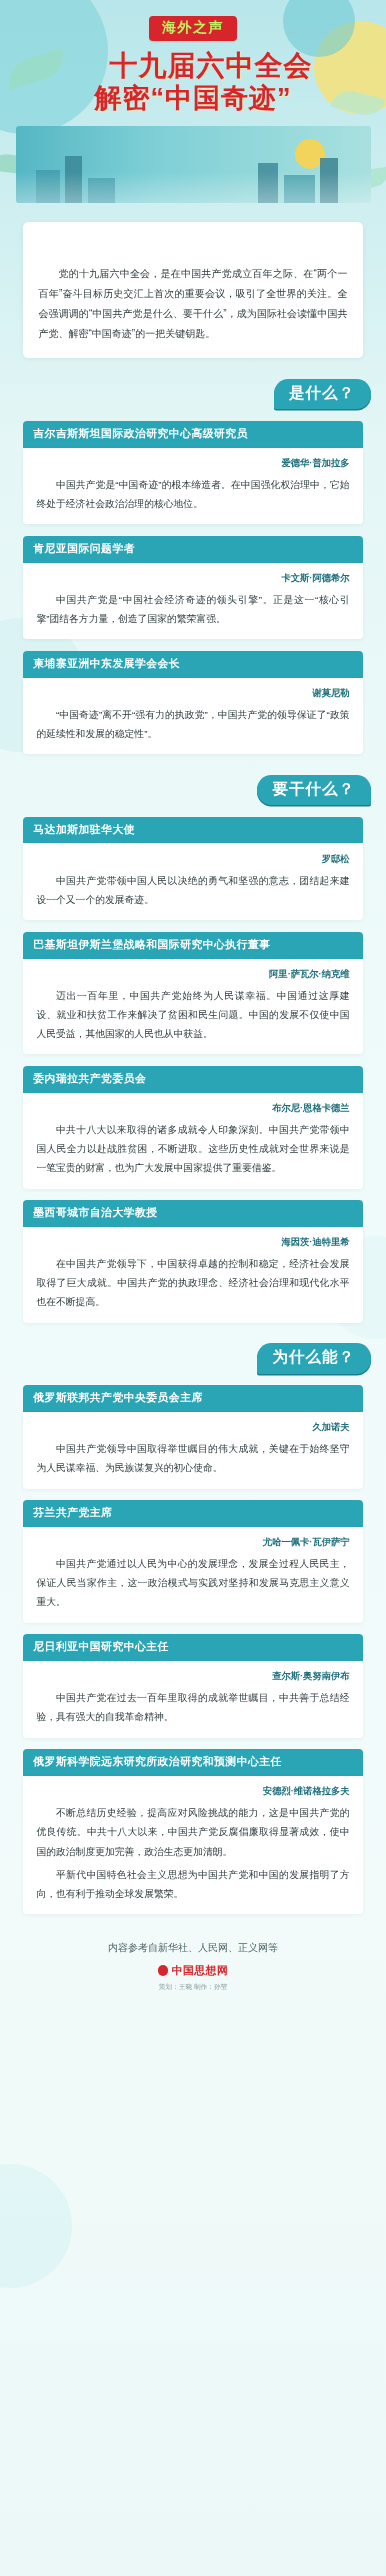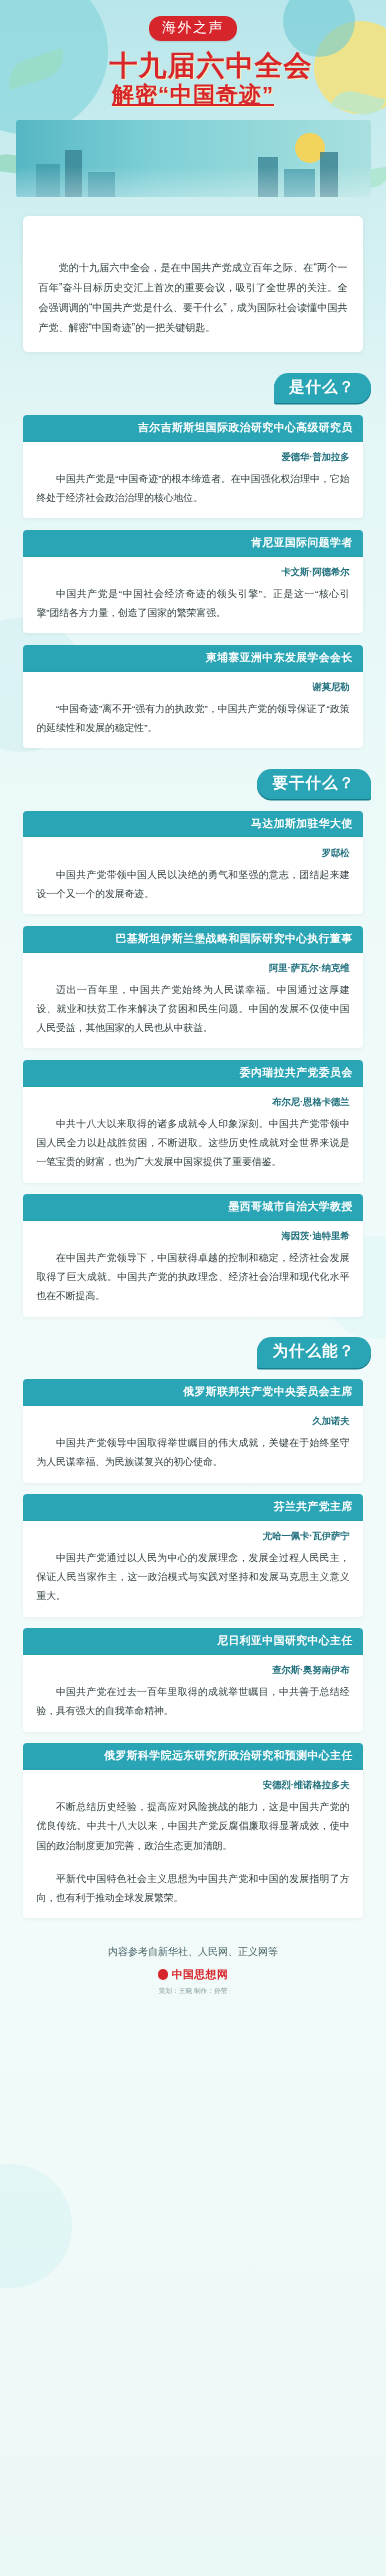--- a/index.html
+++ b/index.html
@@ -45,46 +45,45 @@
 
   
   .header {
     position: relative;
     padding: 15.5px 0 5.2px;
     text-align: center;
   }
   .kicker {
     display: inline-block;
     background: #d7262b;
-    color: #ffffff;
+    color: #bef264;
     font-size: 14px;
-    font-weight: normal;
+    font-weight: bold;
     letter-spacing: 1.5px;
     padding: 3.6px 13.4px 4.1px;
-    border-radius: 12px;
+    border-radius: 4px;
     box-shadow: 0 1.5px 0 rgba(0,0,0,.08);
   }
   .title-main {
     margin-top: 8.2px;
     color: #d7262b;
     font-size: 28px;
     font-weight: bold;
     letter-spacing: 1px;
     line-height: 1.18;
     text-shadow: 1px 1px 0 #ffe9b8;
     padding-left: 36px;
   }
   .title-sub {
     color: #d7262b;
-    font-size: 22px;
+    font-size: 27px;
     font-weight: bold;
     letter-spacing: 1px;
     line-height: 1.2;
     text-shadow: 1px 1px 0 #ffe9b8;
-    text-decoration: underline;
   }
   .hdr-strip {
     margin: 11.3px auto 0;
     width: 355px;
     height: 77px;
     background: linear-gradient(90deg,#55b7c4 0%, #7fd0d6 40%, #a9e0df 100%);
     border-radius: 3.1px;
     position: relative;
     overflow: hidden;
   }
@@ -147,21 +146,21 @@
   
   .entry { width: 340px; margin: 11.3px auto 0; }
   .entry-title {
     background: #2aa5b5;
     color: #ffffff;
     font-size: 10.8px;
     font-weight: bold;
     letter-spacing: 0.5px;
     padding: 6.2px 10.3px 6.7px;
     border-radius: 4.1px 4.1px 0 0;
-    text-align: right;
+    text-align: left;
   }
   .entry-body {
     background: #fff;
     border-radius: 0 0 4.1px 4.1px;
     padding: 8.2px 13.4px 11.3px;
     box-shadow: 0 1px 4.1px rgba(0,0,0,.05);
   }
   .entry-person {
     text-align: right;
     color: #1f6f7c;
@@ -169,21 +168,21 @@
     font-weight: bold;
     padding: 1px 0 5.2px;
   }
   .entry-text {
     font-size: 9.8px;
     line-height: 1.95;
     color: #2d3b3d;
     text-align: justify;
     text-indent: 2em;
   }
-  .entry-text + .entry-text { margin-top: 14px; }
+  .entry-text + .entry-text { margin-top: 4px; }
 
   
   .footer-note {
     width: 340px;
     margin: 24px auto 0;
     text-align: center;
     font-size: 10px;
     color: #4c6569;
     line-height: 1.9;
   }

